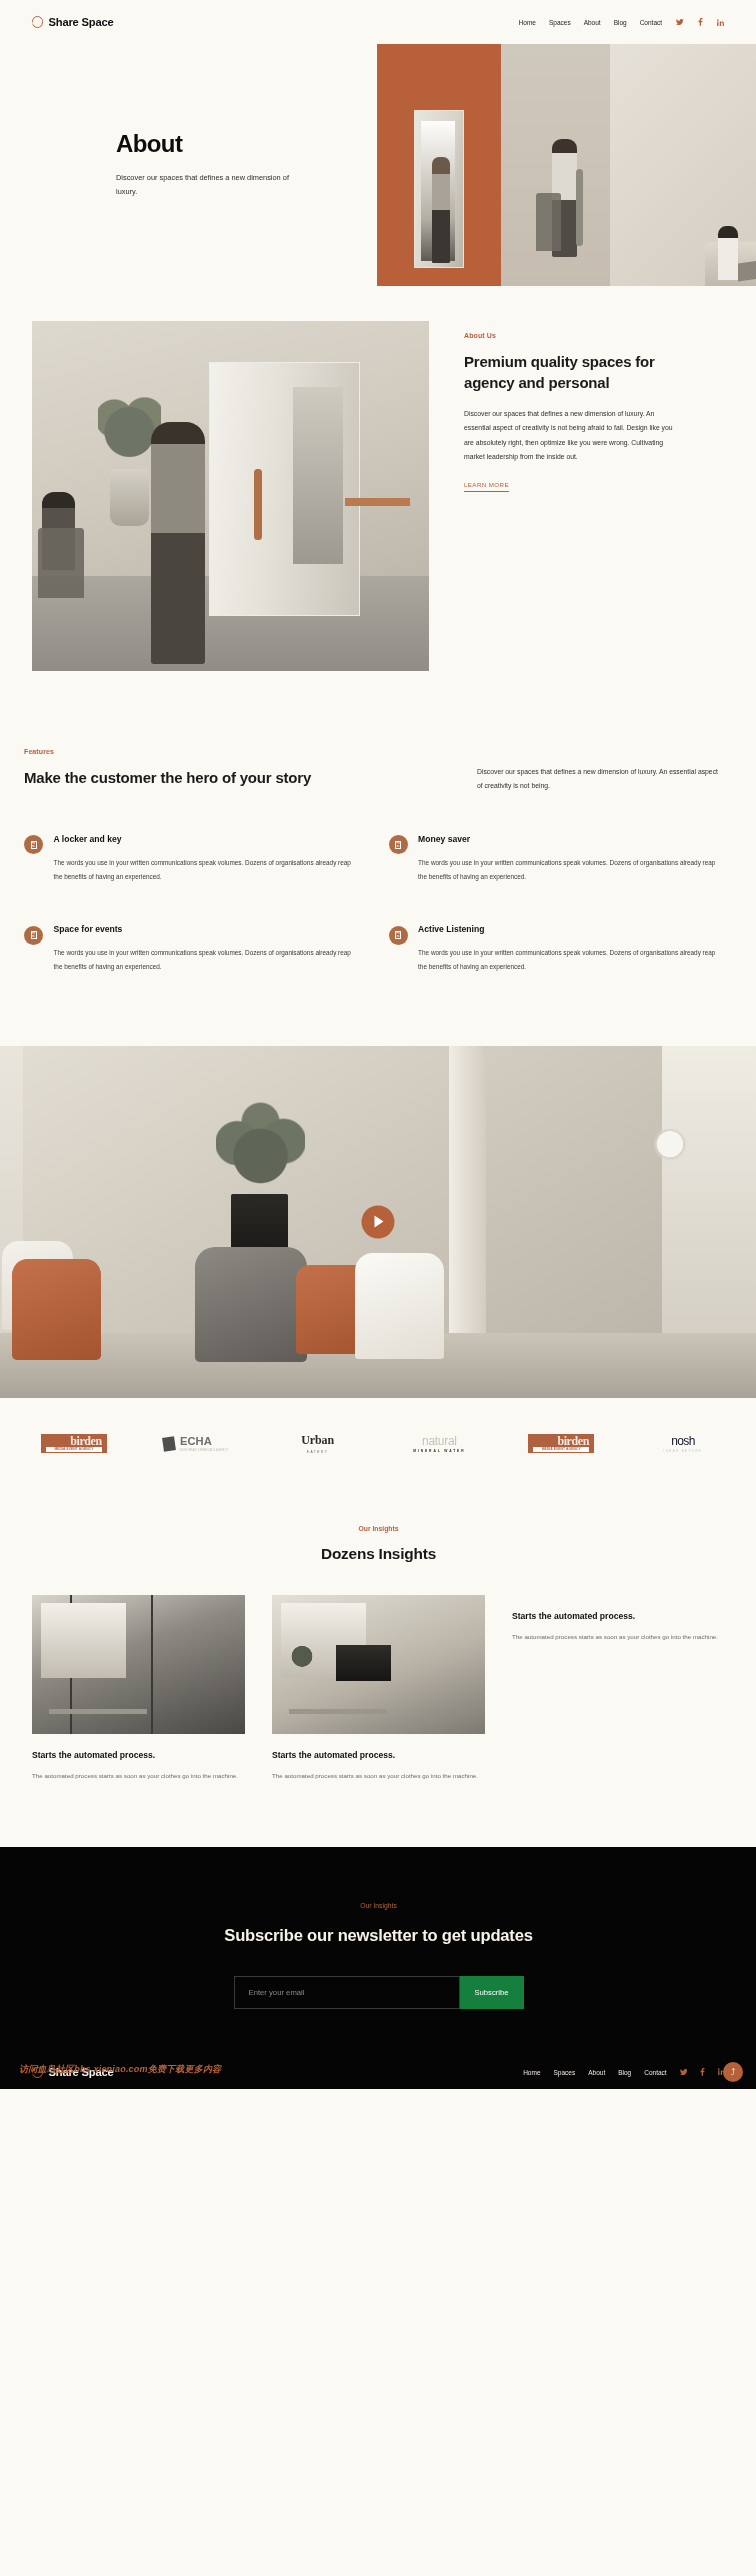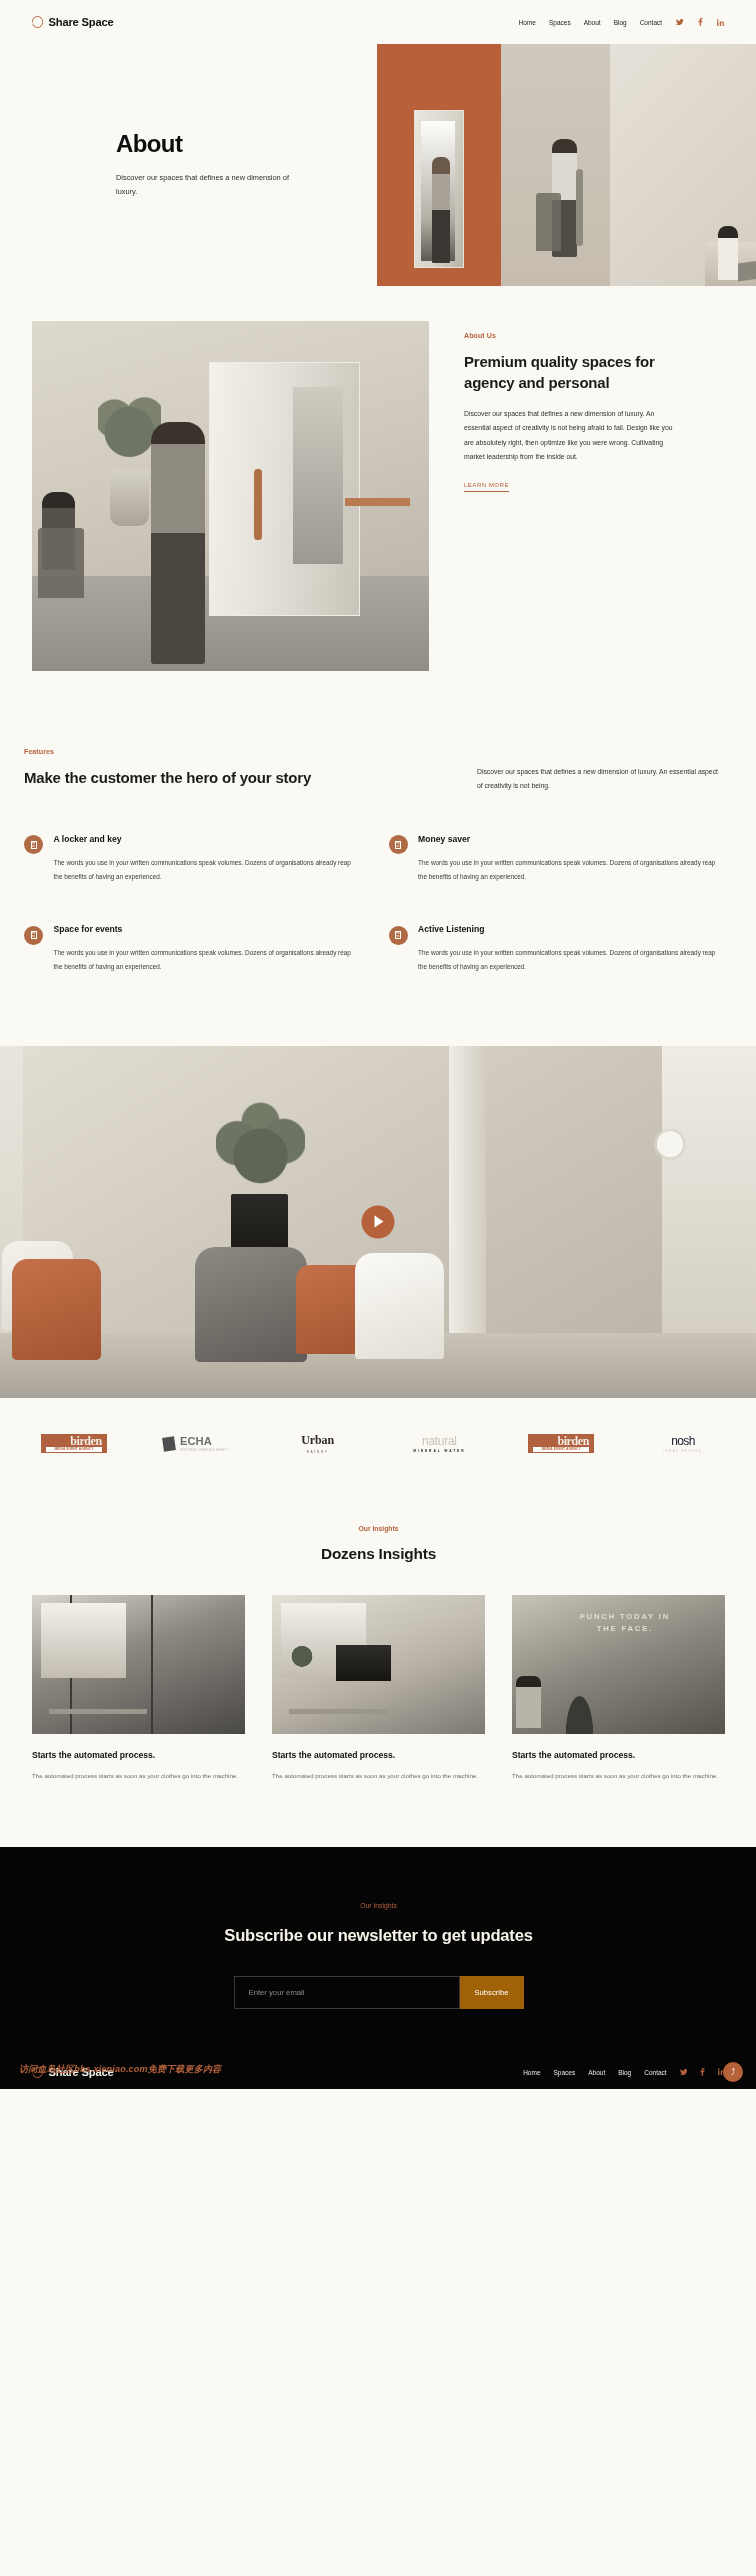--- a/index.html
+++ b/index.html
@@ -331,21 +331,21 @@
   .nl-form {
     margin:27px auto 0 auto; display:flex; width:290px; justify-content:center;
   }
   .nl-input {
     flex:1; height:33px; background:transparent; border:0.6px solid #3a3a3a;
     color:#efeae1; font-size:7.7px; padding:0 14px;
     font-family:"Liberation Sans", sans-serif;
   }
   .nl-input::placeholder { color:#8d8a85; }
   .nl-btn {
-    width:64px; height:33px; background:#a16207; color:#fff; border:none;
+    width:64px; height:33px; background:#15803d; color:#fff; border:none;
     font-size:7.7px; cursor:pointer; font-family:"Liberation Sans", sans-serif;
   }
 
   .watermark {
     position:absolute; left:19px; bottom:13px;
     font-size:9px; font-weight:bold; font-style:italic; color:#b5623c;
     letter-spacing:0.2px; white-space:nowrap; z-index:9;
   }
   .footer-strip {
     margin-top:57px; display:flex; align-items:center; justify-content:space-between;
@@ -577,25 +577,20 @@
           <div class="ci-win"></div>
           <div class="ci-mon"></div>
           <div class="ci-plant2"></div>
           <div class="ci-desk"></div>
         </div>
         <div class="card-title">Starts the automated process.</div>
         <div class="card-desc">The automated process starts as soon as your clothes go into the machine.</div>
       </div>
 
       <div class="card">
-        <div class="card-img ci3">
-          <div class="ci-quote">PUNCH TODAY IN THE FACE.</div>
-          <div class="ci-person"></div>
-          <div class="ci-agave"></div>
-        </div>
         <div class="card-title">Starts the automated process.</div>
         <div class="card-desc">The automated process starts as soon as your clothes go into the machine.</div>
       </div>
 
     </div>
   </div>
 
   <div class="dark">
     <div class="nl">
       <div class="nl-eyebrow">Our Insights</div>

